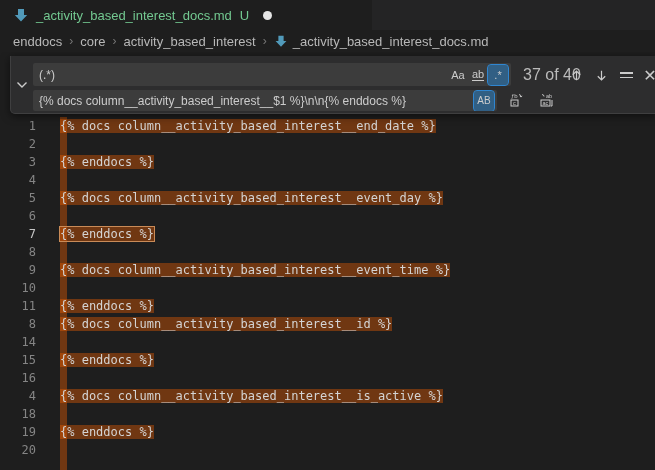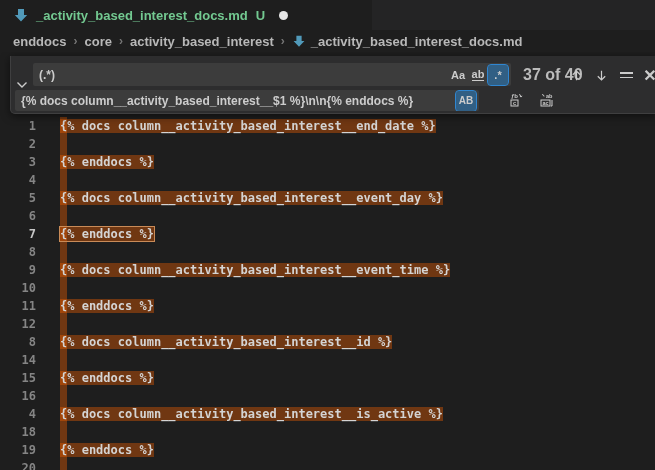--- a/index.html
+++ b/index.html
@@ -1,17 +1,17 @@
 <!DOCTYPE html>
 <html><head>
 <meta charset="utf-8">
 <style>
   html,body{margin:0;padding:0;background:#1e1e1e;}
   .window{position:relative;width:655px;height:470px;background:#1e1e1e;overflow:hidden;
-          font-family:"Liberation Sans",sans-serif;color:#cccccc;font-weight:bold;}
+          font-family:"Liberation Sans",sans-serif;color:#cccccc;}
 
   
   .tabbar{position:absolute;left:0;top:0;width:655px;height:30px;background:#242425;}
   .tab{position:absolute;left:0;top:0;height:30px;width:372px;background:#1e1e1e;
        display:flex;align-items:center;padding-left:13px;box-sizing:border-box;cursor:pointer;}
   .tab .fileicon{width:16px;height:16px;margin-right:7px;flex:0 0 auto;}
   .tab .fname{font-size:13px;color:#73c991;}
   .tab .gitU{font-size:13px;color:#73c991;margin-left:8px;}
   .tab .dot{width:9px;height:9px;border-radius:50%;background:#e6e6e6;margin-left:14px;}
 
@@ -39,21 +39,21 @@
   
   .find-widget{position:absolute;left:10px;top:4px;width:646px;height:58px;background:#2d2d2e;
                border:1px solid #3f3f40;border-top:none;border-bottom-left-radius:5px;
                box-shadow:0 2px 8px rgba(0,0,0,0.55);box-sizing:border-box;}
   .fw-toggle{position:absolute;left:0;top:0;width:21px;height:100%;display:flex;align-items:center;
              justify-content:center;cursor:pointer;}
   .fw-input{position:absolute;background:#3c3c3c;border-radius:2px;display:flex;align-items:center;
             font-size:12px;color:#cccccc;padding-left:6px;box-sizing:border-box;overflow:hidden;
             white-space:pre;}
   .fw-search{left:22px;top:7px;width:478px;height:23px;}
-  .fw-replace{left:4px;top:34px;width:464px;height:21px;}
+  .fw-replace{left:22px;top:34px;width:464px;height:21px;}
   .fw-opts{position:absolute;right:3px;top:0;height:100%;display:flex;align-items:center;}
   .opt{width:20px;height:20px;display:flex;align-items:center;justify-content:center;border-radius:3px;
        font-size:11px;color:#cccccc;cursor:pointer;flex:0 0 auto;}
   .opt.active{background:rgba(36,137,219,0.45);outline:1px solid #2f86d1;}
   .opt .ww{border-bottom:1px solid #cccccc;line-height:11px;}
   .fw-count{position:absolute;left:512px;top:7px;height:23px;display:flex;align-items:center;
             font-size:16px;color:#bbbbbb;}
   .fw-btn{position:absolute;width:22px;height:22px;display:flex;align-items:center;justify-content:center;
           color:#cccccc;cursor:pointer;border-radius:4px;}
   .row1{top:8px;}
@@ -101,21 +101,20 @@
         <div class="code-line"><span class="lnum">2</span><span class="ltext"></span></div>
         <div class="code-line"><span class="lnum">3</span><span class="ltext"><span class="match">{% enddocs %}</span></span></div>
         <div class="code-line"><span class="lnum">4</span><span class="ltext"></span></div>
         <div class="code-line"><span class="lnum">5</span><span class="ltext"><span class="match">{% docs column__activity_based_interest__event_day %}</span></span></div>
         <div class="code-line"><span class="lnum">6</span><span class="ltext"></span></div>
         <div class="code-line"><span class="lnum active">7</span><span class="ltext"><span class="match current">{% enddocs %}</span></span></div>
         <div class="code-line"><span class="lnum">8</span><span class="ltext"></span></div>
         <div class="code-line"><span class="lnum">9</span><span class="ltext"><span class="match">{% docs column__activity_based_interest__event_time %}</span></span></div>
         <div class="code-line"><span class="lnum">10</span><span class="ltext"></span></div>
         <div class="code-line"><span class="lnum">11</span><span class="ltext"><span class="match">{% enddocs %}</span></span></div>
-        <div class="code-line"><span class="lnum">12</span><span class="ltext"></span></div>
         <div class="code-line"><span class="lnum">8</span><span class="ltext"><span class="match">{% docs column__activity_based_interest__id %}</span></span></div>
         <div class="code-line"><span class="lnum">14</span><span class="ltext"></span></div>
         <div class="code-line"><span class="lnum">15</span><span class="ltext"><span class="match">{% enddocs %}</span></span></div>
         <div class="code-line"><span class="lnum">16</span><span class="ltext"></span></div>
         <div class="code-line"><span class="lnum">4</span><span class="ltext"><span class="match">{% docs column__activity_based_interest__is_active %}</span></span></div>
         <div class="code-line"><span class="lnum">18</span><span class="ltext"></span></div>
         <div class="code-line"><span class="lnum">19</span><span class="ltext"><span class="match">{% enddocs %}</span></span></div>
         <div class="code-line"><span class="lnum">20</span><span class="ltext"></span></div>
       </div>
 

